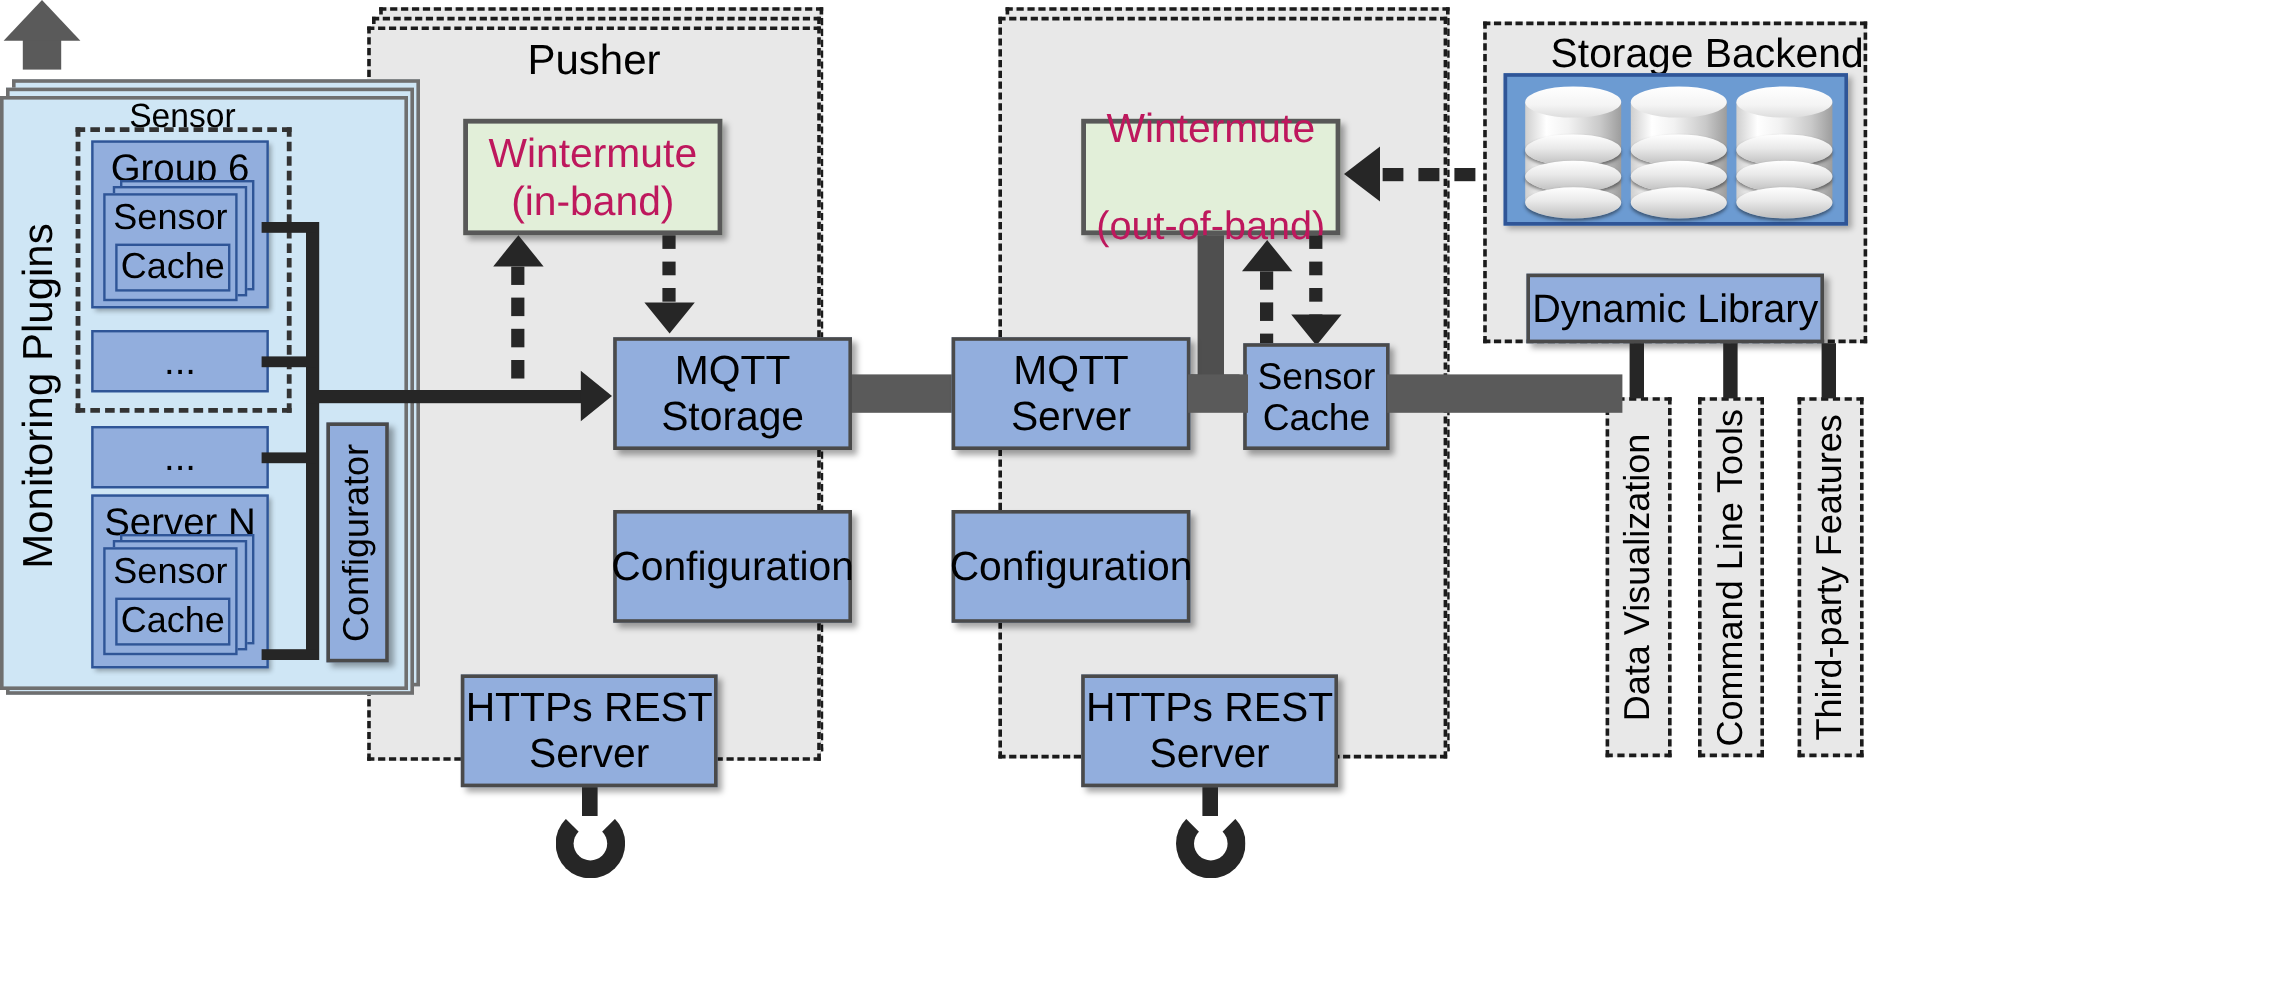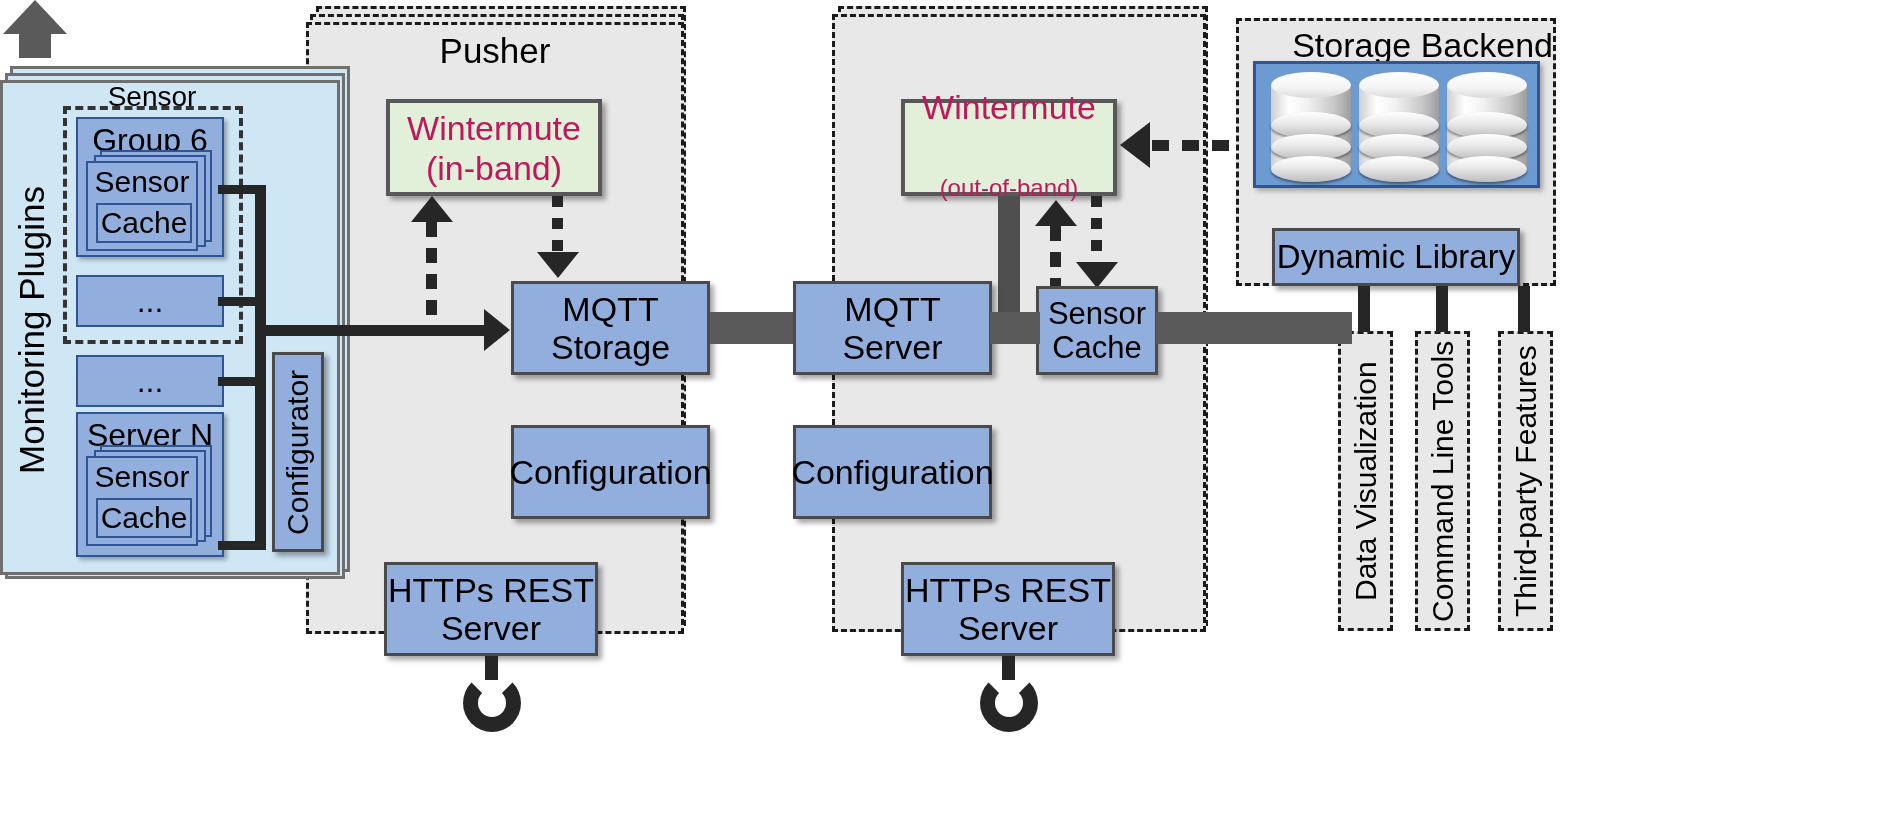--- a/index.html
+++ b/index.html
@@ -311,21 +311,21 @@
     <div class="cup" style="left:8px;top:18px;width:58px;height:58px;"></div>
   </div>
 
   <div class="blockarrow-r" style="left:710px;top:296px;width:122px;height:64px;">
     <div class="shaft" style="left:0px;top:16px;width:86px;height:32px;"></div>
     <div class="head" style="left:84px;top:0px;"></div>
   </div>
 
   <div class="greenbox" style="left:901px;top:99px;width:216px;height:97px;flex-direction:column;">
     <div>Wintermute</div>
-    <div style="font-size:24px;margin-top:41px;">(out-of-band)</div>
+    <div style="font-size:33px;margin-top:41px;">(out-of-band)</div>
   </div>
 
   <div class="wire-thick" style="left:998px;top:196px;width:22px;height:130px;"></div>
   <div class="wire-thick" style="left:985px;top:312px;width:48px;height:26px;"></div>
 
   <div class="dashline-v" style="left:1050px;top:226px;width:11px;height:66px;"></div>
   <div class="ah-up" style="left:1035px;top:200px;"></div>
 
   <div class="dotline-v" style="left:1091px;top:196px;width:11px;height:68px;"></div>
   <div class="ah-down" style="left:1076px;top:262px;"></div>

